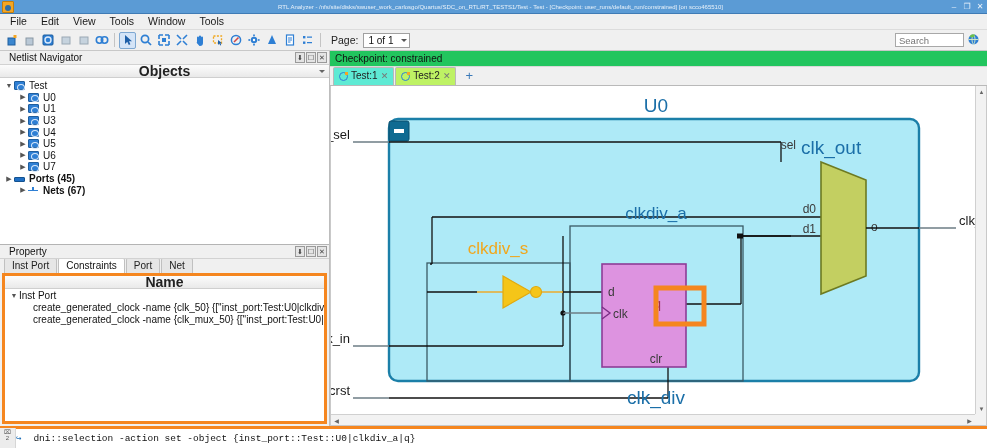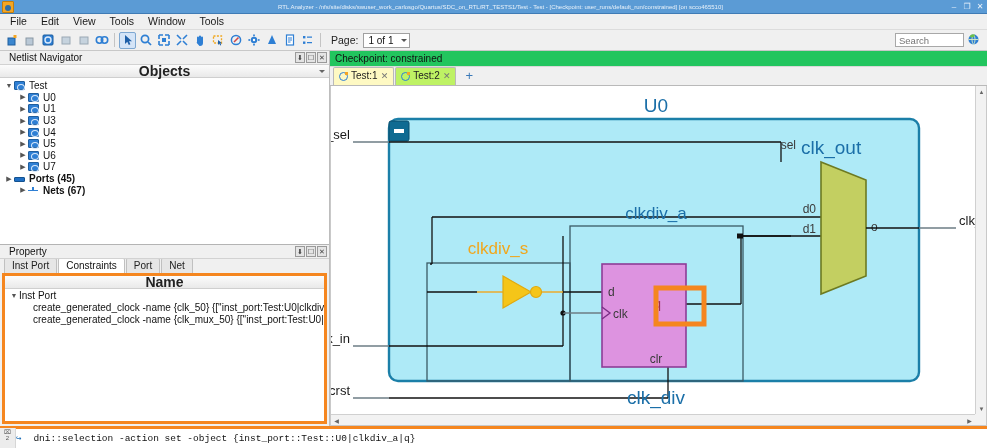--- a/index.html
+++ b/index.html
@@ -130,21 +130,21 @@
   .prow.ind1 { padding-left:28px; }
   .prow.ind0 { padding-left:4px; }
   .prow.ind0 .ptxt { font-weight:normal; }
 
   
   .ckpt { height:16px; background:#22c55e; font-size:10px; color:#111;
           display:flex; align-items:center; padding-left:5px; border-bottom:1px solid #d8d8d8; }
   .doctabs { height:19px; background:#f0f0f0; display:flex; align-items:flex-end;
              border-bottom:1px solid #b9b9b9; padding-left:3px; }
   .dtab { display:flex; align-items:center; gap:3px; font-size:10px; padding:2px 5px 3px;
-          border:1px solid #b9b9b9; border-bottom:none; background:#fef9c3; color:#222;
+          border:1px solid #b9b9b9; border-bottom:none; background:#5eead4; color:#222;
           border-radius:2px 2px 0 0; margin-right:1px; line-height:12px; }
   .dtab.sel { background:#bef264;text-align:center; }
   .dtab .x { color:#777; font-size:9px; }
   .dtab .qic { width:9px;height:9px;position:relative;display:inline-block; }
   .dtab .qic:before{ content:""; position:absolute; left:0; top:0; width:7px;height:7px;
      border:1.5px solid #2e7fd4; border-radius:50%; }
   .dtab .qic:after{ content:""; position:absolute; right:0; top:0; width:3px;height:3px;
      background:#f5a623; }
   .plustab { font-size:13px; color:#3a79b8; padding:0 8px 2px; line-height:14px; }
 

